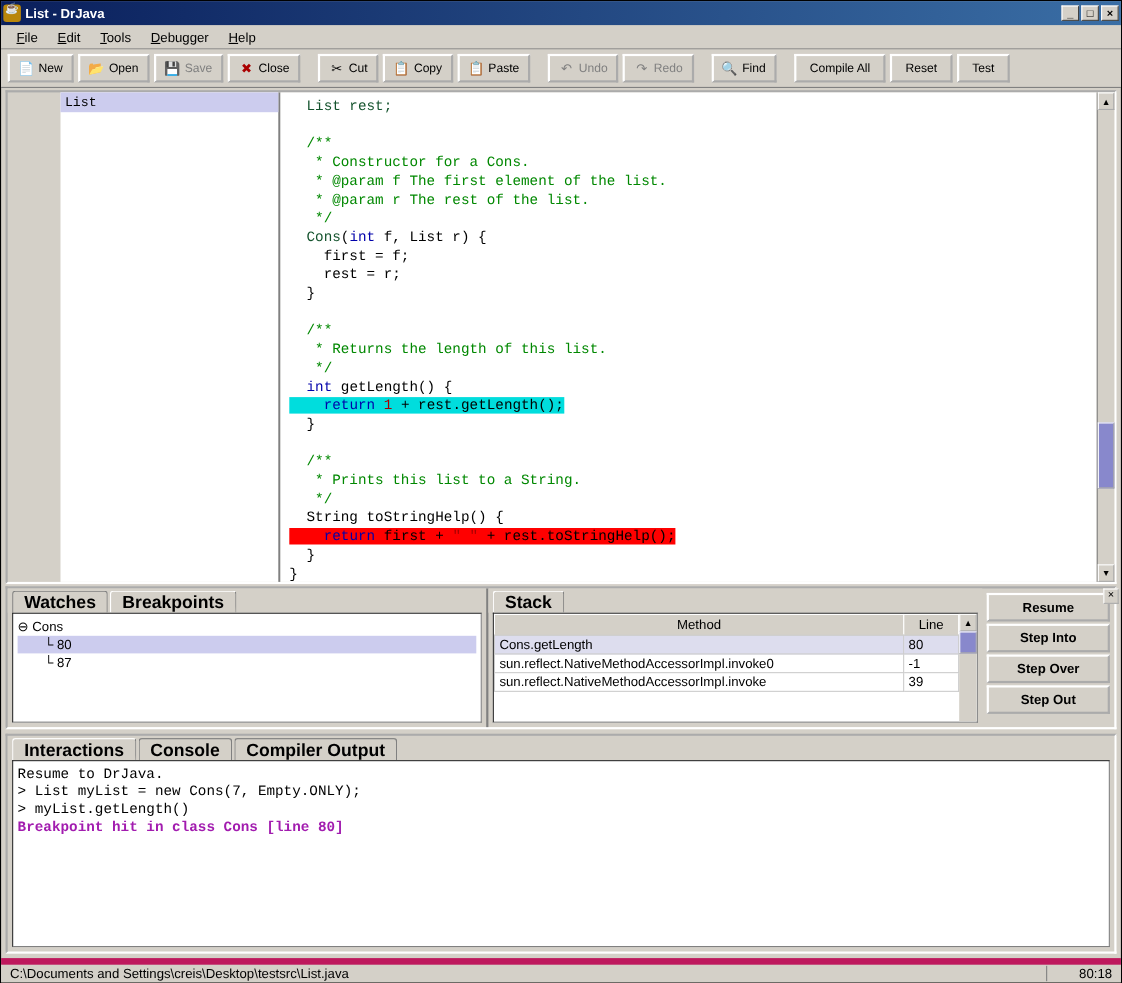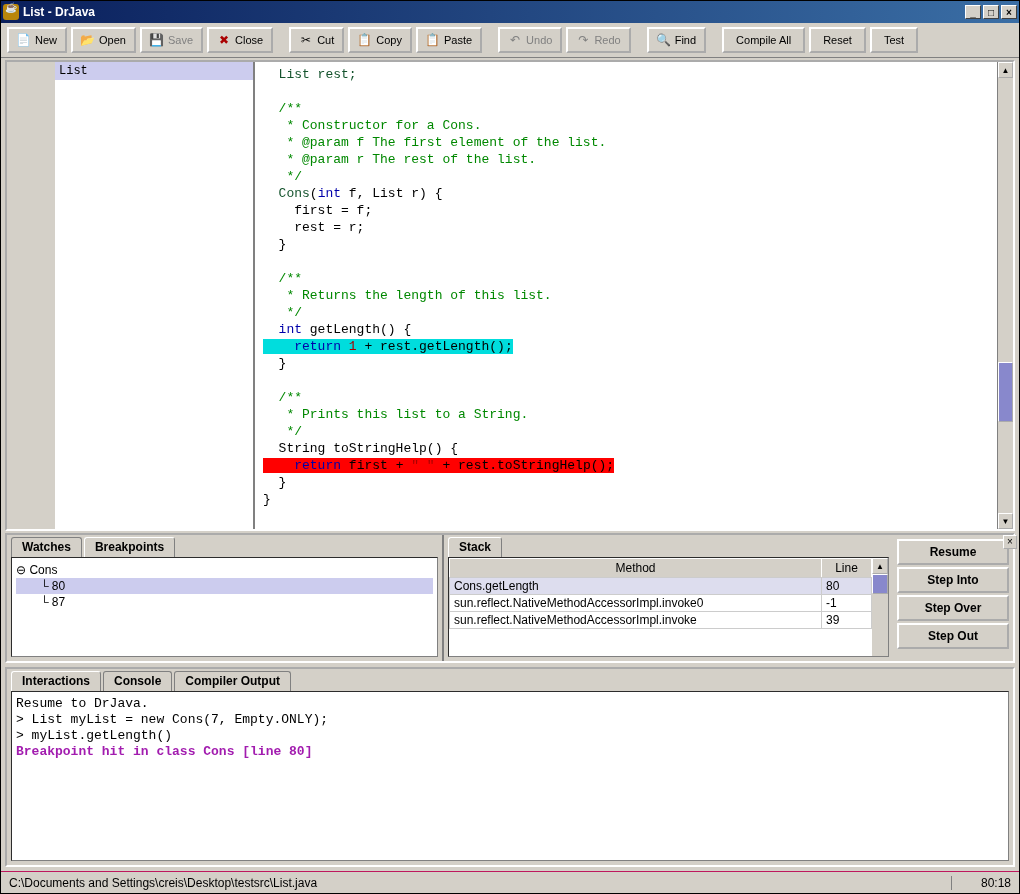--- a/index.html
+++ b/index.html
@@ -31,56 +31,63 @@
 .c-keyword { color: #0000aa; }
 .c-literal { color: #aa0000; }
 .c-plain { color: #14532d; }
 .hl-cyan { background: #00dddd; }
 .hl-red { background: #ff0000; }
 .debug-panel { display: flex; height: 130px; margin: 0 4px; border: 2px inset #fff; background: #d4d0c8; }
 .debug-left { width: 435px; display: flex; flex-direction: column; }
 .debug-mid { flex: 1; display: flex; flex-direction: column; border-left: 2px solid #808080; }
 .debug-right { width: 120px; display: flex; flex-direction: column; padding: 4px; gap: 2px; }
 .tabs { height: 22px; display: flex; background: #d4d0c8; padding-top: 2px; padding-left: 4px; }
-.tab { padding: 2px 10px; background: #d4d0c8; border: 1px solid #808080; border-bottom: none; font-size: 12px; font-weight: bold; cursor: pointer; border-top-left-radius: 3px; border-top-right-radius: 3px; margin-right: 2px; }
+.tab { padding: 2px 10px; background: #d4d0c8; border: 1px solid #808080; border-bottom: none; font-size: 16px; font-weight: bold; cursor: pointer; border-top-left-radius: 3px; border-top-right-radius: 3px; margin-right: 2px; }
 .tab.active { background: #d4d0c8; border-top: 1px solid #fff; border-left: 1px solid #fff; }
 .tab-content { flex: 1; background: #fff; border: 1px inset #808080; margin: 0 4px 4px 4px; overflow: auto; }
 .tree { padding: 4px; font-size: 12px; }
 .tree-node { padding: 1px 0; }
 .tree-node.sel { background: #ccccee; }
 .stack-table { width: 100%; border-collapse: collapse; font-size: 12px; }
 .stack-table th { background: #d4d0c8; border: 1px outset #fff; padding: 2px 4px; font-weight: normal; }
 .stack-table td { border: 1px solid #ccc; padding: 1px 4px; }
 .stack-table tr.sel td { background: #ddddee; }
 .dbtn { background: #d4d0c8; border: 2px outset #fff; padding: 4px; font-size: 12px; font-weight: bold; cursor: pointer; text-align: center; }
 .close-x { width: 14px; height: 14px; background: #d4d0c8; border: 1px outset #fff; position: absolute; right: 2px; top: 2px; font-size: 10px; text-align: center; line-height: 12px; cursor: pointer; }
 .debug-wrapper { position: relative; }
 .bottom-panel { flex-shrink: 0; margin: 4px; border: 2px inset #fff; background: #d4d0c8; display: flex; flex-direction: column; height: 200px; }
 .console { flex: 1; background: #fff; margin: 0 4px 4px 4px; border: 1px inset #808080; padding: 4px; font-family: 'Courier New', monospace; font-size: 13px; line-height: 16px; }
 .breakpoint-msg { color: #a21caf; font-weight: bold; }
-.statusbar { height: 22px; background: #d4d0c8; border-top: 1px solid #be185d; display: flex; align-items: center; padding: 0 8px; font-size: 12px; }
+.statusbar { height: 22px; background: #d4d0c8; border-top: 6px solid #be185d; display: flex; align-items: center; padding: 0 8px; font-size: 12px; }
 .statusbar-left { flex: 1; }
 .statusbar-right { width: 60px; text-align: right; border-left: 1px solid #808080; padding-left: 8px; }
 .stack-wrap { display: flex; justify-content: flex-end; }
 .stack-scroll { width: 16px; background: #d4d0c8; }
 </style>
 </head>
 <body>
 
 <div class="window">
   <div class="titlebar">
     <span class="titlebar-icon"></span>
     <span class="titlebar-text">List - DrJava</span>
     <div class="titlebar-btns">
       <div class="titlebar-btn">_</div>
       <div class="titlebar-btn">□</div>
       <div class="titlebar-btn">×</div>
     </div>
   </div>
 
+  <div class="menubar">
+    <span class="menu-item"><u>F</u>ile</span>
+    <span class="menu-item"><u>E</u>dit</span>
+    <span class="menu-item"><u>T</u>ools</span>
+    <span class="menu-item"><u>D</u>ebugger</span>
+    <span class="menu-item"><u>H</u>elp</span>
+  </div>
 
   <div class="toolbar">
     <button class="tbtn">
         <span class="tbtn-icon">📄</span>
         <span>New</span>
       </button>
     <button class="tbtn">
         <span class="tbtn-icon">📂</span>
         <span>Open</span>
       </button>

